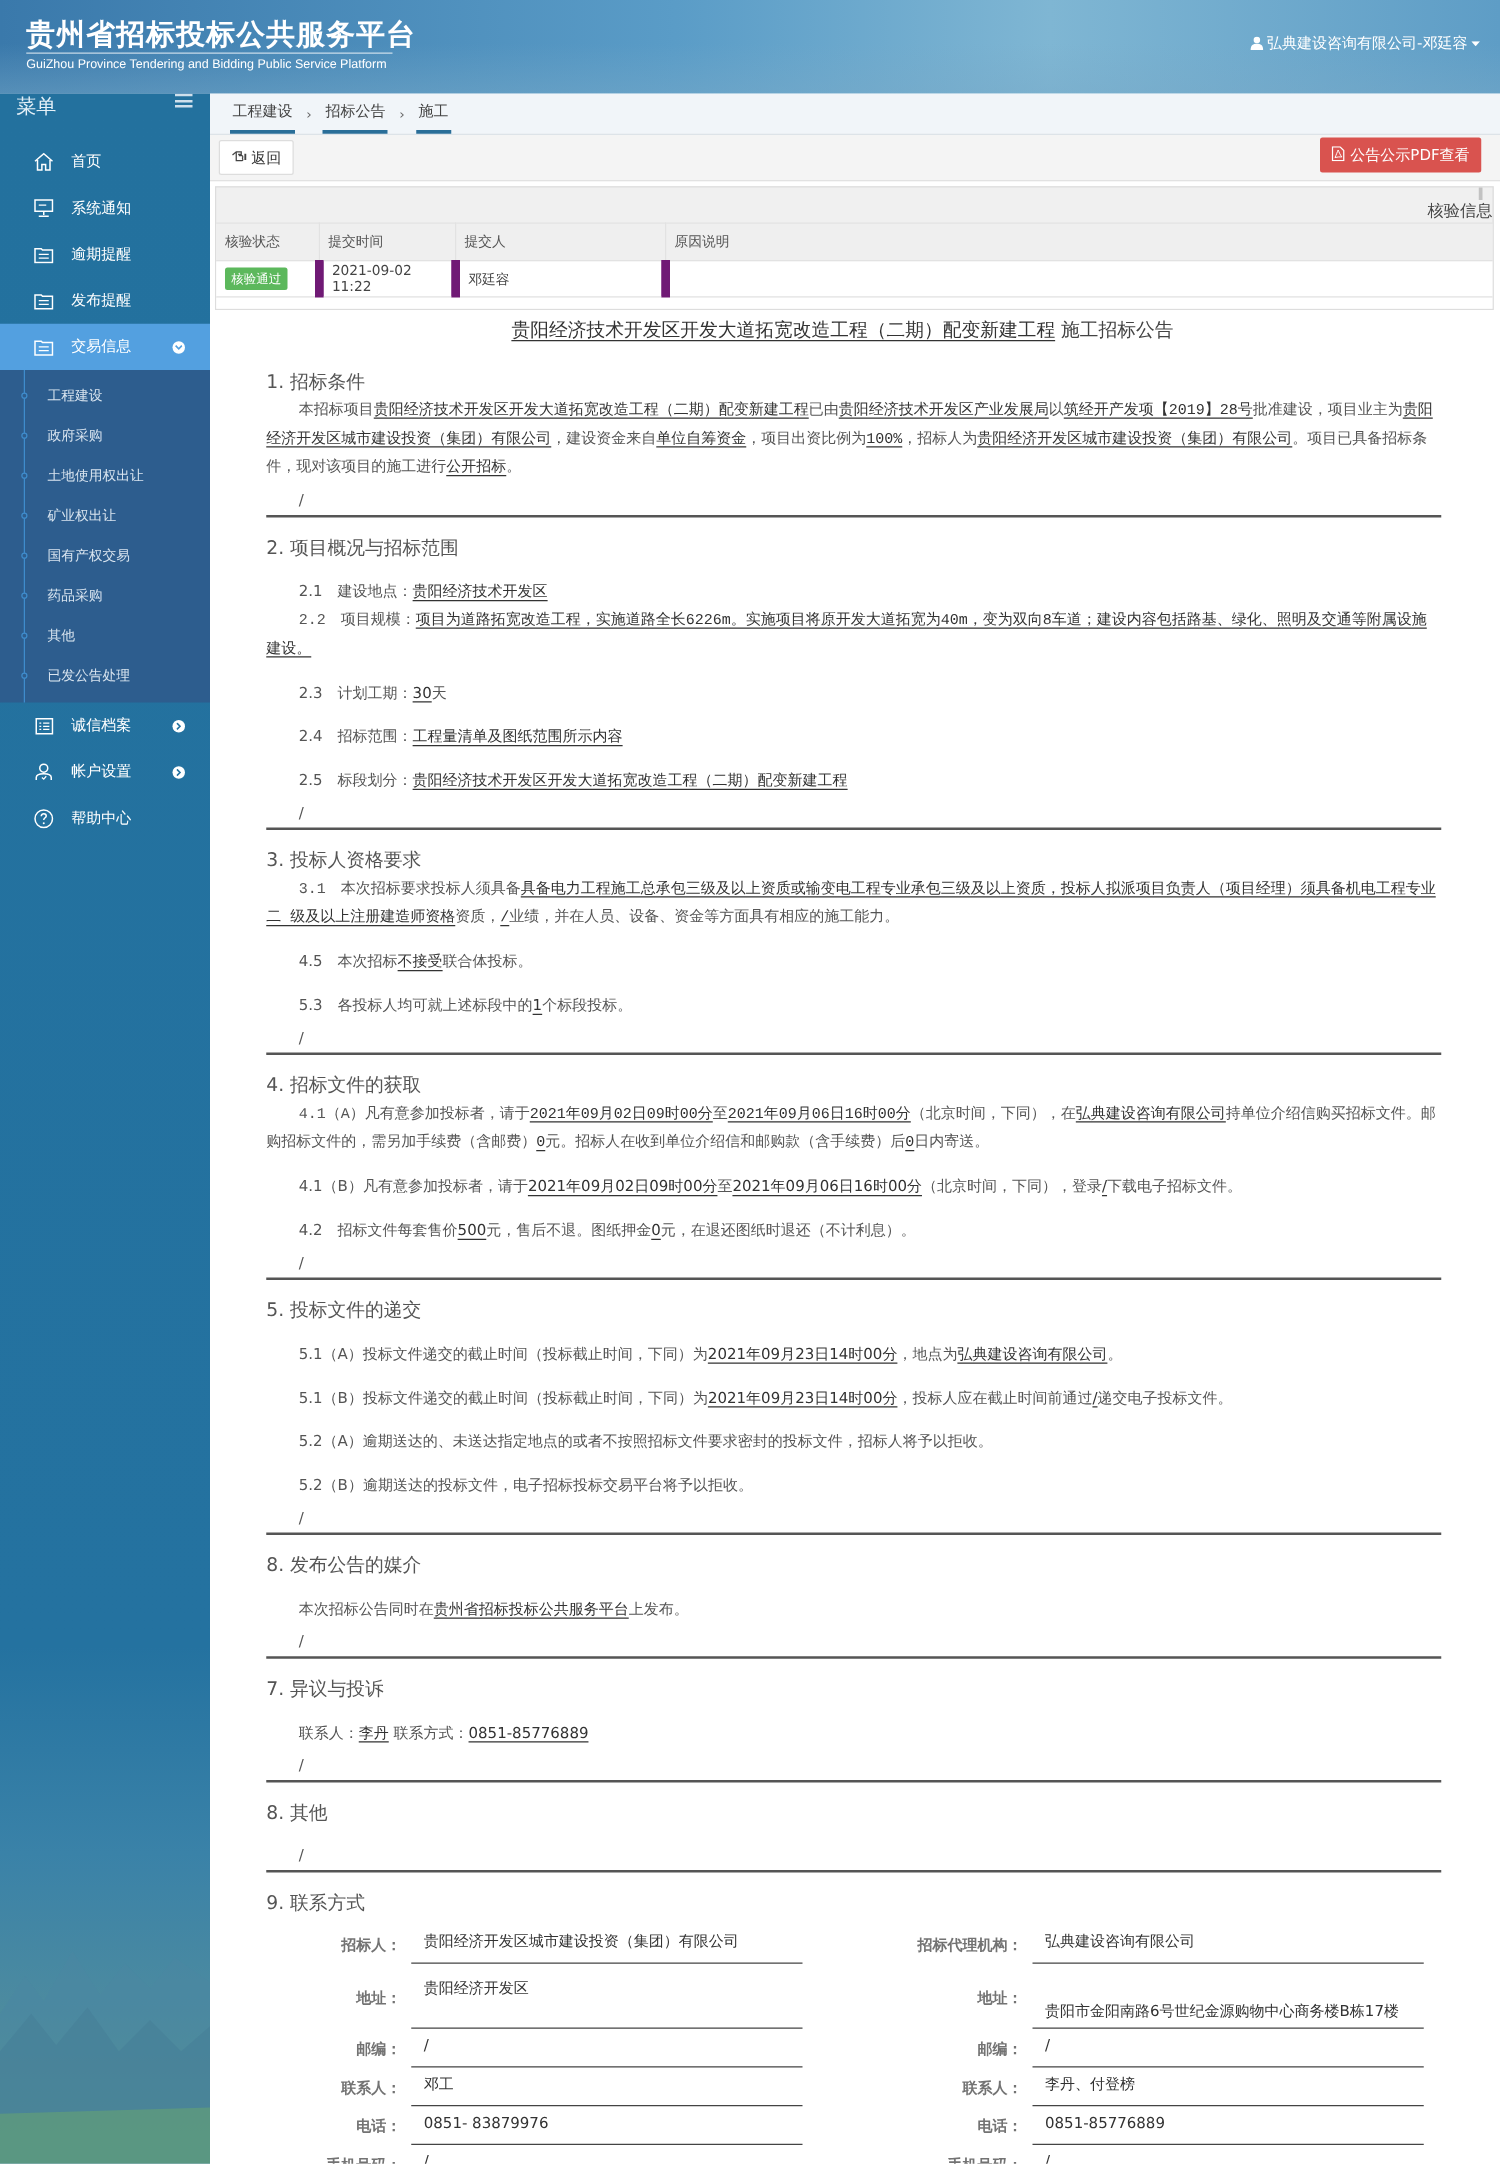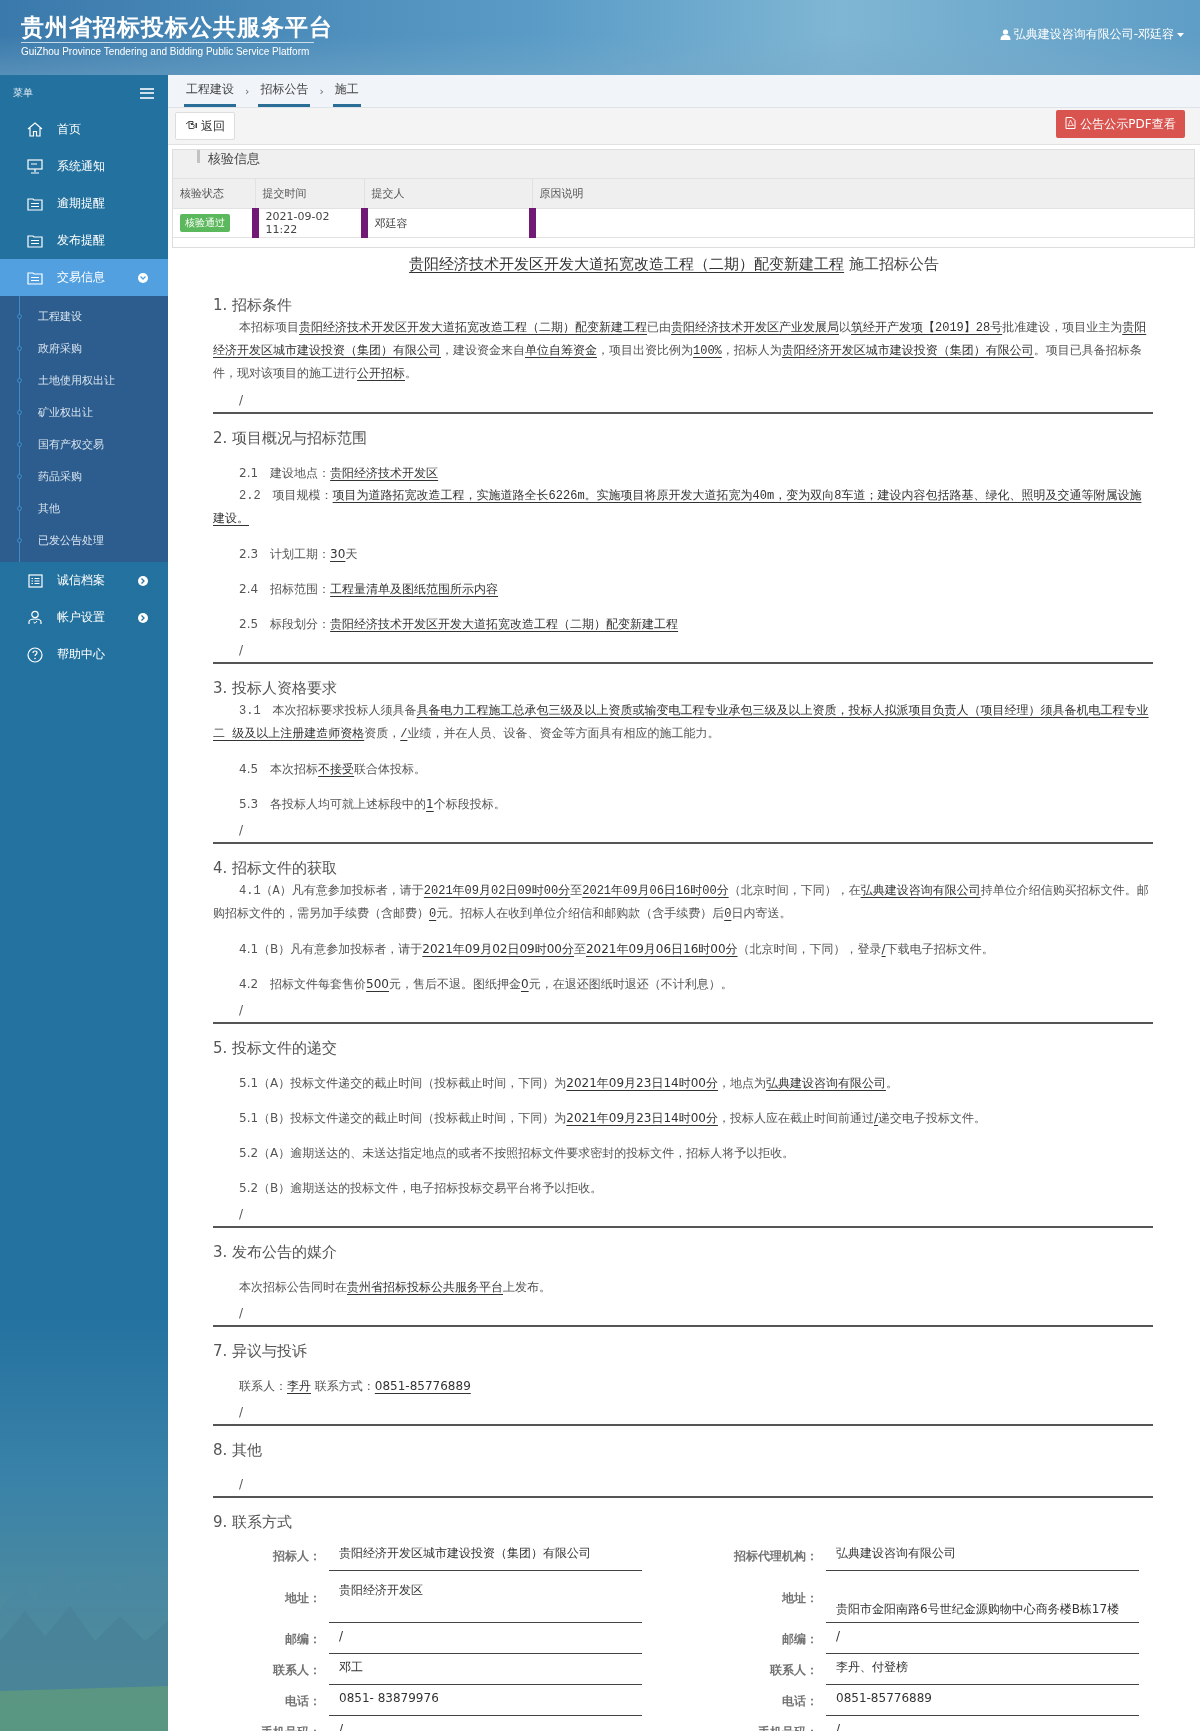--- a/index.html
+++ b/index.html
@@ -14,21 +14,21 @@
   .logo-title { position: absolute; left: 21px; top: 12px; font-size: 23px; font-weight: bold; color: #fff; letter-spacing: 1px; }
   .logo-line { position: absolute; left: 21px; top: 42px; width: 293px; height: 1px; background: rgba(255,255,255,0.7); }
   .logo-sub { position: absolute; left: 21px; top: 46px; font-size: 10px; color: #fff; font-family: "Liberation Sans", sans-serif; }
   .user-menu { position: absolute; right: 16px; top: 26px; color: #fff; font-size: 12px; display: flex; align-items: center; gap: 3px; cursor: pointer; }
   .user-menu svg { display: block; }
 
   
   .sidebar { position: absolute; left: 0; top: 75px; width: 168px; height: 1656px;
     background: linear-gradient(180deg, #23719e 0%, #2472a0 75%, #3a82a8 85%, #4b8aa0 92%, #5d9a86 100%); overflow: hidden; }
   .sidebar .mountains { position: absolute; left: 0; bottom: 0; width: 168px; height: 240px; }
-  .menu-head { height: 36px; display: flex; align-items: center; justify-content: space-between; padding: 0 14px 0 13px; color: #e6f1f8; font-size: 10px; gap: 38px; }
+  .menu-head { height: 36px; display: flex; justify-content: space-between; padding: 0 14px 0 13px; color: #e6f1f8; font-size: 16px; gap: 38px; }
   .hamburger { width: 14px; height: 11px; display: flex; flex-direction: column; justify-content: space-between; cursor: pointer; }
   .hamburger span { height: 2px; background: #cfe0ec; display: block; }
   .nav-item { height: 37px; display: flex; align-items: center; padding-left: 26px; color: #fff; font-size: 12px; cursor: pointer; position: relative; }
   .nav-item .ico { width: 18px; height: 18px; margin-right: 13px; display: flex; align-items: center; justify-content: center; }
   .nav-item.active { background: #53a0e0; }
   .nav-item .arrow { position: absolute; right: 20px; top: 50%; margin-top: -5px; width: 10px; height: 10px; border-radius: 50%; background: #fff; display: flex; align-items: center; justify-content: center; }
   .submenu { background: #2d5d8e; position: relative; padding: 4px 0 6px 0; }
   .submenu .vline { position: absolute; left: 19px; top: 0; bottom: 0; width: 1px; background: #3f8ccc; }
   .sub-item { height: 32px; display: flex; align-items: center; padding-left: 38px; color: #d8e4ef; font-size: 11px; cursor: pointer; position: relative; }
   .sub-item .dot { position: absolute; left: 17px; top: 14px; width: 5px; height: 5px; border-radius: 50%; background: #2d5d8e; border: 1px solid #3f8ccc; }
@@ -36,21 +36,21 @@
   
   .main { position: absolute; left: 168px; top: 75px; width: 1032px; height: 1656px; background: #fff; }
   .breadcrumb-bar { height: 33px; background: #f1f5f9; border-bottom: 1px solid #dde3e8; display: flex; align-items: flex-end; padding-left: 16px; }
   .crumb { font-size: 12px; color: #444; padding: 0 2px 6px 2px; border-bottom: 3px solid #2a6e98; cursor: pointer; }
   .crumb-sep { font-size: 11px; color: #666; padding: 0 9px 9px 9px; }
   .toolbar { height: 37px; background: #f4f4f4; border-bottom: 1px solid #e2e2e2; position: relative; }
   .back-btn { position: absolute; left: 7px; top: 4px; width: 60px; height: 28px; background: #fff; border: 1px solid #ddd; border-radius: 2px; display: flex; align-items: center; justify-content: center; gap: 3px; font-size: 12px; color: #333; cursor: pointer; }
   .pdf-btn { position: absolute; right: 15px; top: 2px; width: 129px; height: 28px; background: #d9534f; border-radius: 2px; color: #fff; font-size: 12px; display: flex; align-items: center; justify-content: center; gap: 4px; cursor: pointer; }
 
   .verify-panel { position: absolute; left: 4px; top: 74px; width: 1023px; border: 1px solid #ddd; background: #f0f0f0; }
-  .verify-title { height: 28px; display: flex; align-items: flex-start; padding-left: 24px; font-size: 13px; color: #444; }
+  .verify-title { height: 28px; display: flex; align-items: flex-end; padding-left: 8px; font-size: 13px; color: #444; flex-direction: column; }
   .verify-title .bar { width: 3px; height: 13px; background: #c2c2c2; margin-right: 8px; }
   .verify-table { width: 100%; border-collapse: collapse; }
   .verify-table th { height: 30px; text-align: left; font-weight: normal; font-size: 11px; color: #555; padding-left: 7px; background: #efefef; border-top: 1px solid #e2e2e2; border-right: 1px solid #e2e2e2; }
   .verify-table td { height: 29px; font-size: 11px; color: #444; padding-left: 7px; background: #fff; border-top: 1px solid #e2e2e2; border-right: 7px solid #701a75; }
   .verify-table .foot td { height: 9px; padding: 0; border-right: none; background: #fff; }
   .badge { display: inline-block; background: #5cb85c; color: #fff; font-size: 10px; padding: 2px 5px; border-radius: 2px; }
 
   
   .doc { position: absolute; left: 45px; top: 180px; width: 940px; font-family: "DejaVu Sans", sans-serif; color: #444; }
   .doc-title { text-align: center; font-size: 15px; color: #444; margin-left: -18px; height: 26px; }
@@ -326,21 +326,21 @@
     <div class="hr"></div>
 
     <div class="sec-h">5. 投标文件的递交</div>
     <div class="p pad"><span>5.1（A）投标文件递交的截止时间（投标截止时间，下同）为</span><span class="u">2021年09月23日14时00分</span><span>，地点为</span><span class="u">弘典建设咨询有限公司</span><span>。</span></div>
     <div class="p pad"><span>5.1（B）投标文件递交的截止时间（投标截止时间，下同）为</span><span class="u">2021年09月23日14时00分</span><span>，投标人应在截止时间前通过</span><span class="u">/</span><span>递交电子投标文件。</span></div>
     <div class="p pad">5.2（A）逾期送达的、未送达指定地点的或者不按照招标文件要求密封的投标文件，招标人将予以拒收。</div>
     <div class="p pad">5.2（B）逾期送达的投标文件，电子招标投标交易平台将予以拒收。</div>
     <div class="slash">/</div>
     <div class="hr"></div>
 
-    <div class="sec-h">3. 发布公告的媒介</div>
+    <div class="sec-h">8. 发布公告的媒介</div>
     <div class="p pad"><span>本次招标公告同时在</span><span class="u">贵州省招标投标公共服务平台</span><span>上发布。</span></div>
     <div class="slash">/</div>
     <div class="hr"></div>
 
     <div class="sec-h">7. 异议与投诉</div>
     <div class="p pad"><span>联系人：</span><span class="u">李丹</span> <span>联系方式：</span><span class="u">0851-85776889</span></div>
     <div class="slash">/</div>
     <div class="hr"></div>
 
     <div class="sec-h">8. 其他</div>

